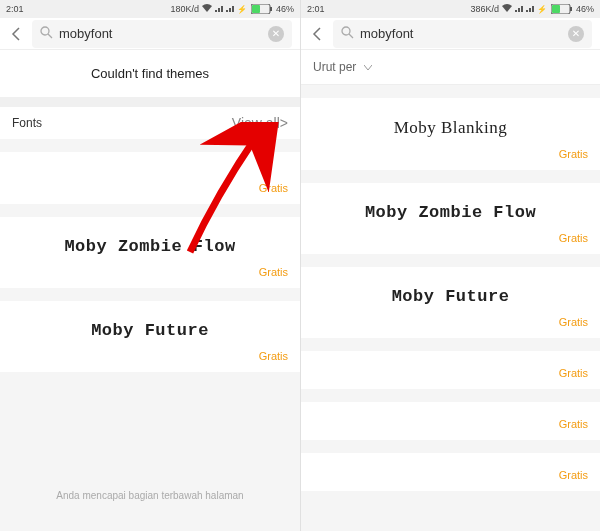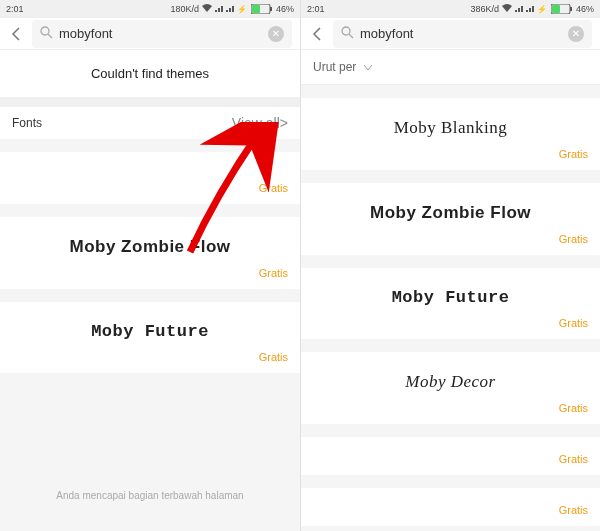--- a/index.html
+++ b/index.html
@@ -20,21 +20,21 @@
 .sec-head{background:#fff;display:flex;align-items:center;padding:8px 12px;font-size:12px}
 .sec-head .t{flex:1;color:#333}
 .sec-head .va{color:#888;font-size:14px}
 .font-card{background:#fff;margin-top:13px;padding:14px 0 4px;text-align:center;display:flex;flex-direction:column}
 .font-card .nm{font-size:17px;color:#222;padding:6px 0 8px;letter-spacing:.5px}
 .font-card .pr{text-align:right;padding:2px 12px 6px;font-size:11px;color:#f39c12}
 .footer-note{text-align:center;color:#aaa;font-size:10px;padding:16px 12px 30px;background:#f5f5f5}
 .sortbar{background:#fff;padding:10px 12px;font-size:12px;color:#666;display:flex;align-items:center;gap:8px;border-bottom:1px solid #eee}
 
 .ff-blanking{font-family:"Brush Script MT",cursive;font-weight:400}
-.ff-zombie{font-family:Liberation Sans, sans-serif;font-weight:700;letter-spacing:1px}
+.ff-zombie{font-family:Liberation Mono, monospace;font-weight:700;letter-spacing:1px}
 .ff-future{font-family:Liberation Mono, monospace;font-weight:700}
 .ff-decor{font-family:"Georgia",serif;font-style:italic}
 .ff-little{font-family:"Verdana",sans-serif;letter-spacing:1px}
 .ff-bellota{font-family:"Trebuchet MS",sans-serif}
 
 .arrow{position:absolute;left:178px;top:122px;pointer-events:none}
 .list{flex:1;overflow:hidden;background:#f5f5f5}
 </style>
 </head>
 <body>
@@ -180,21 +180,20 @@
       </div>
       <div class="font-card">
         <div class="nm ff-zombie">Moby Zombie Flow</div>
         <div class="pr">Gratis</div>
       </div>
       <div class="font-card">
         <div class="nm ff-future">Moby Future</div>
         <div class="pr">Gratis</div>
       </div>
       <div class="font-card">
-        <div class="nm ff-decor">Moby Decor</div>
         <div class="pr">Gratis</div>
       </div>
       <div class="font-card">
         <div class="pr">Gratis</div>
       </div>
       <div class="font-card">
         <div class="pr">Gratis</div>
       </div>
     </div>
 </div>

